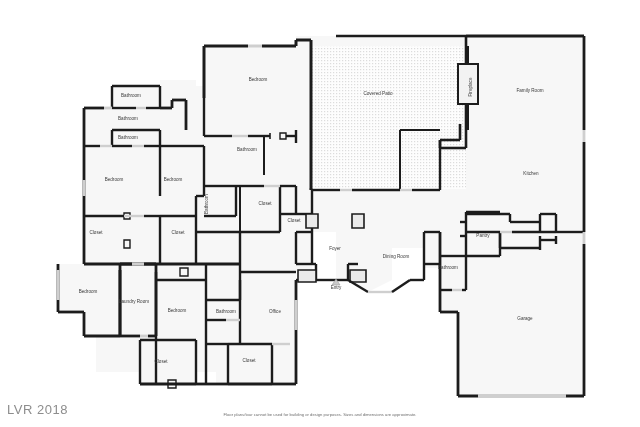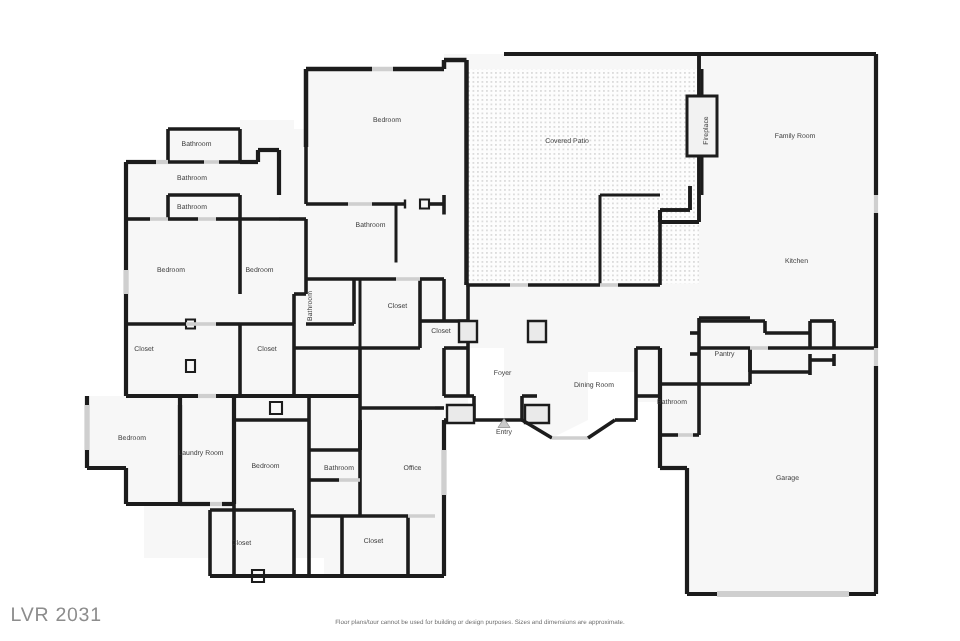--- a/index.html
+++ b/index.html
@@ -331,17 +331,17 @@
         <text x="177" y="312">Bedroom</text>
         <text x="226" y="313">Bathroom</text>
         <text x="275" y="313">Office</text>
         <text x="161" y="363">Closet</text>
         <text x="249" y="362">Closet</text>
       </g>
 
     <polygon points="336,279 332,285 340,285" fill="#cacaca" stroke="#9a9a9a" stroke-width="0.6"></polygon>
   </svg>
 
-  <div id="watermark">LVR 2031</div>
+  <div id="watermark">LVR 2018</div>
 
   <div id="disclaimer">Floor plans/tour cannot be used for building or design purposes. Sizes and dimensions are approximate.</div>
 
 </div>
 
 </body></html>

